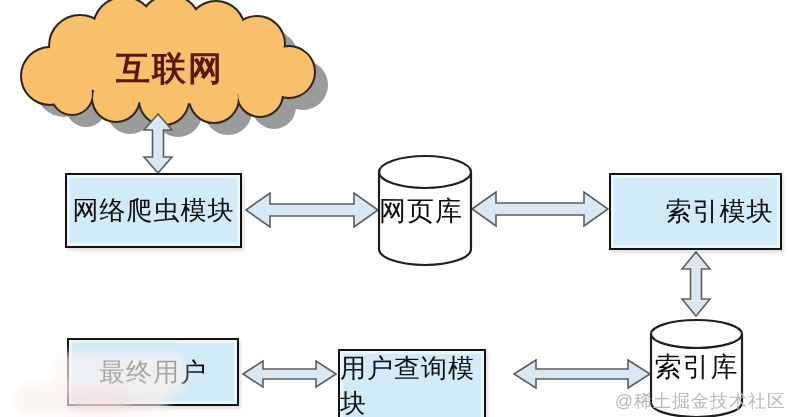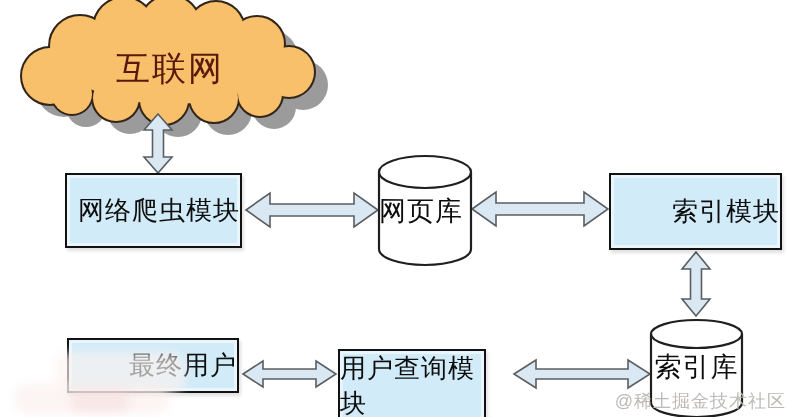--- a/index.html
+++ b/index.html
@@ -16,27 +16,27 @@
   }
   .canvas svg{position:absolute;left:0;top:0;}
   .cloud-shadow-use{fill:var(--cloud-shadow);stroke:none;}
   .cloud-outline-use{fill:var(--cloud-fill);stroke:var(--cloud-stroke);stroke-width:4;}
   .cloud-fill-use{fill:var(--cloud-fill);stroke:none;}
   .arrow{fill:var(--arrow-fill);stroke:var(--arrow-stroke);stroke-width:1.6;stroke-linejoin:miter;}
   .cyl{fill:var(--datastore-fill);stroke:var(--datastore-stroke);stroke-width:2.2;}
   .label{position:absolute;color:var(--label-text);text-align:center;line-height:1;}
   .cloud-label{
     left:110px;top:52px;width:120px;font-size:34px;letter-spacing:2px;
-    color:var(--cloud-text);font-weight:400;
+    color:var(--cloud-text);font-weight:700;
   }
   .module{
     position:absolute;box-sizing:border-box;background:var(--module-fill);
     border:2px solid var(--module-border);
     box-shadow:inset 0 0 0 3px rgba(255,255,255,0.55), 2px 3px 3px rgba(0,0,0,0.12);
-    display:flex;align-items:center;justify-content:flex-end;
+    display:flex;align-items:center;justify-content:center;
     font-size:26px;color:var(--label-text);letter-spacing:1px;
   }
   .cyl-label{font-size:27px;letter-spacing:1px;}
   .watermark{
     position:absolute;right:2px;bottom:4px;width:200px;text-align:right;
     font-size:18px;color:var(--watermark-text);letter-spacing:1px;
     font-family:"Liberation Sans","DejaVu Sans",sans-serif;
   }
   .smudge{position:absolute;border-radius:14px;filter:blur(5px);pointer-events:none;}
   .smudge-a{left:55px;top:352px;width:130px;height:42px;background:rgba(252,242,240,0.65);}
@@ -90,21 +90,21 @@
   <div class="module" style="left:65px;top:173px;width:177px;height:75px;">
     <span>网络爬虫模块</span>
   </div>
 
   <div class="label cyl-label" style="left:379px;top:198px;width:84px;">网页库</div>
 
   <div class="module" style="left:609px;top:173px;width:173px;height:77px;padding-left:48px;">
     <span>索引模块</span>
   </div>
 
-  <div class="module" style="left:67px;top:338px;width:172px;height:55px;">
+  <div class="module" style="left:67px;top:338px;width:172px;height:68px;">
     <span>最终用户</span>
   </div>
 
   <div class="module" style="left:338px;top:349px;width:148px;height:74px;">
     <span>用户查询模块</span>
   </div>
 
   <div class="label cyl-label" style="left:651px;top:354px;width:91px;">索引库</div>
 
   <div class="smudge smudge-a"></div>

